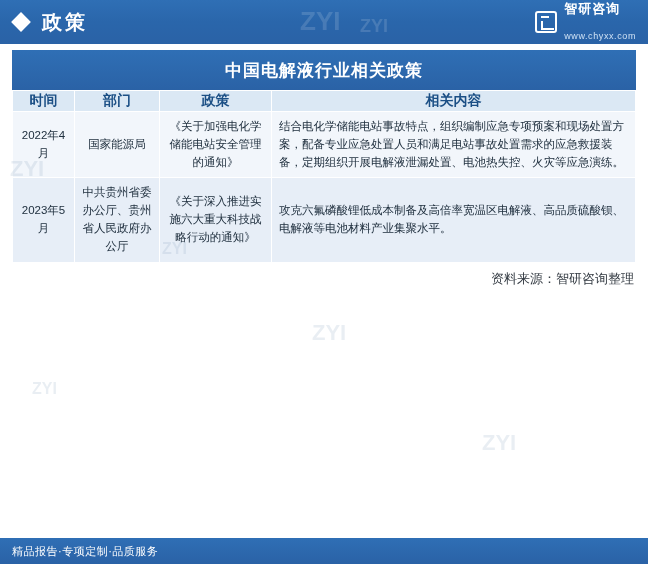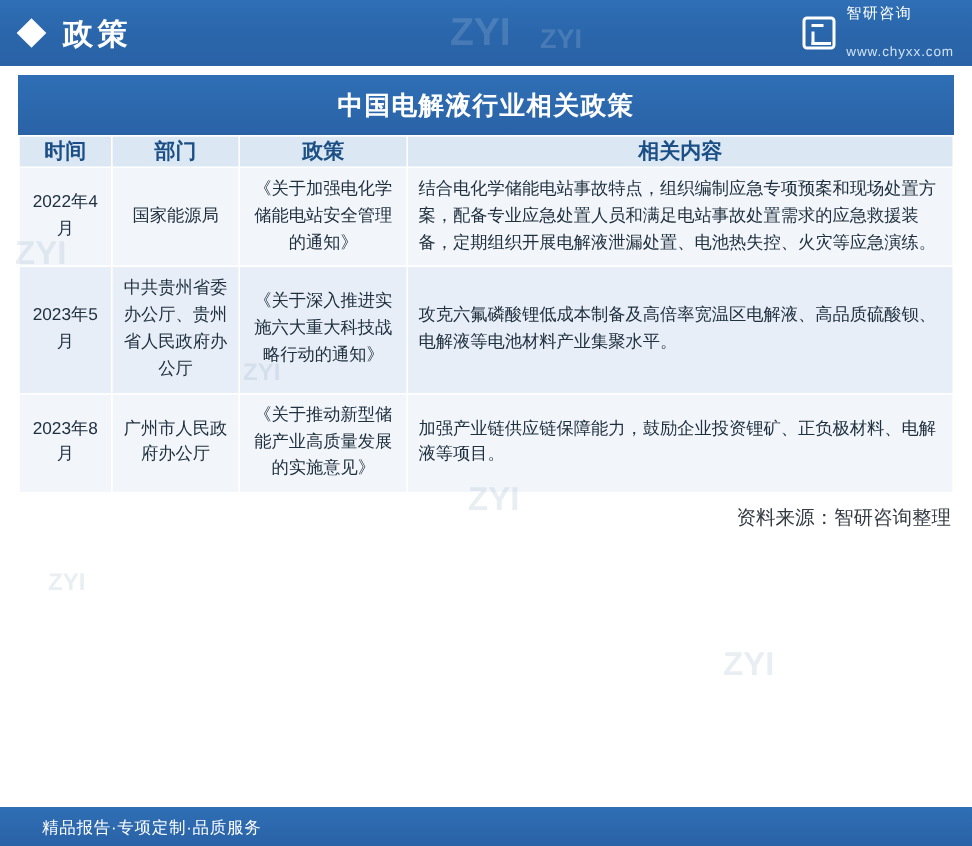--- a/index.html
+++ b/index.html
@@ -67,22 +67,22 @@
     border-bottom: 2px solid #ffffff;
   }
   .brand-text {
     display: flex;
     flex-direction: column;
     align-items: flex-start;
     line-height: 1.1;
   }
   .brand-name {
     color: #ffffff;
-    font-size: 10px;
-    font-weight: normal;
+    font-size: 13px;
+    font-weight: bold;
     letter-spacing: 1px;
   }
   .brand-url {
     color: #cfe2f5;
     font-size: 9px;
     letter-spacing: 0.6px;
     margin-top: 15px;
   }
 
   
@@ -168,21 +168,21 @@
     position: absolute;
     left: 0; right: 0; bottom: 0;
     height: 26px;
     background: linear-gradient(180deg, #2f6fb5 0%, #2a62a6 100%);
     display: flex;
     align-items: center;
   }
   .footer .f {
     color: #ffffff;
     font-size: 11px;
-    margin-left: 28px;
+    margin-left: 12px;
     letter-spacing: 0.5px;
   }
 </style>
 </head>
 <body>
 
 <div class="header">
   <div class="diamond"></div>
   <div class="htitle">政策</div>
   <div class="wm-head" style="left:300px; top:6px;">ZYI</div>
@@ -228,26 +228,20 @@
         <td class="c-dept">国家能源局</td>
         <td class="c-policy">《关于加强电化学储能电站安全管理的通知》</td>
         <td class="c-content">结合电化学储能电站事故特点，组织编制应急专项预案和现场处置方案，配备专业应急处置人员和满足电站事故处置需求的应急救援装备，定期组织开展电解液泄漏处置、电池热失控、火灾等应急演练。</td>
       </tr>
       <tr>
         <td class="c-time">2023年5月</td>
         <td class="c-dept">中共贵州省委办公厅、贵州省人民政府办公厅</td>
         <td class="c-policy">《关于深入推进实施六大重大科技战略行动的通知》</td>
         <td class="c-content">攻克六氟磷酸锂低成本制备及高倍率宽温区电解液、高品质硫酸钡、电解液等电池材料产业集聚水平。</td>
       </tr>
-      <tr>
-        <td class="c-time">2023年8月</td>
-        <td class="c-dept">广州市人民政府办公厅</td>
-        <td class="c-policy">《关于推动新型储能产业高质量发展的实施意见》</td>
-        <td class="c-content">加强产业链供应链保障能力，鼓励企业投资锂矿、正负极材料、电解液等项目。</td>
-      </tr>
     </tbody>
   </table>
 </div>
 
 <div class="source">资料来源：智研咨询整理</div>
 
 <div class="footer">
   <div class="f">精品报告·专项定制·品质服务</div>
 </div>
 

